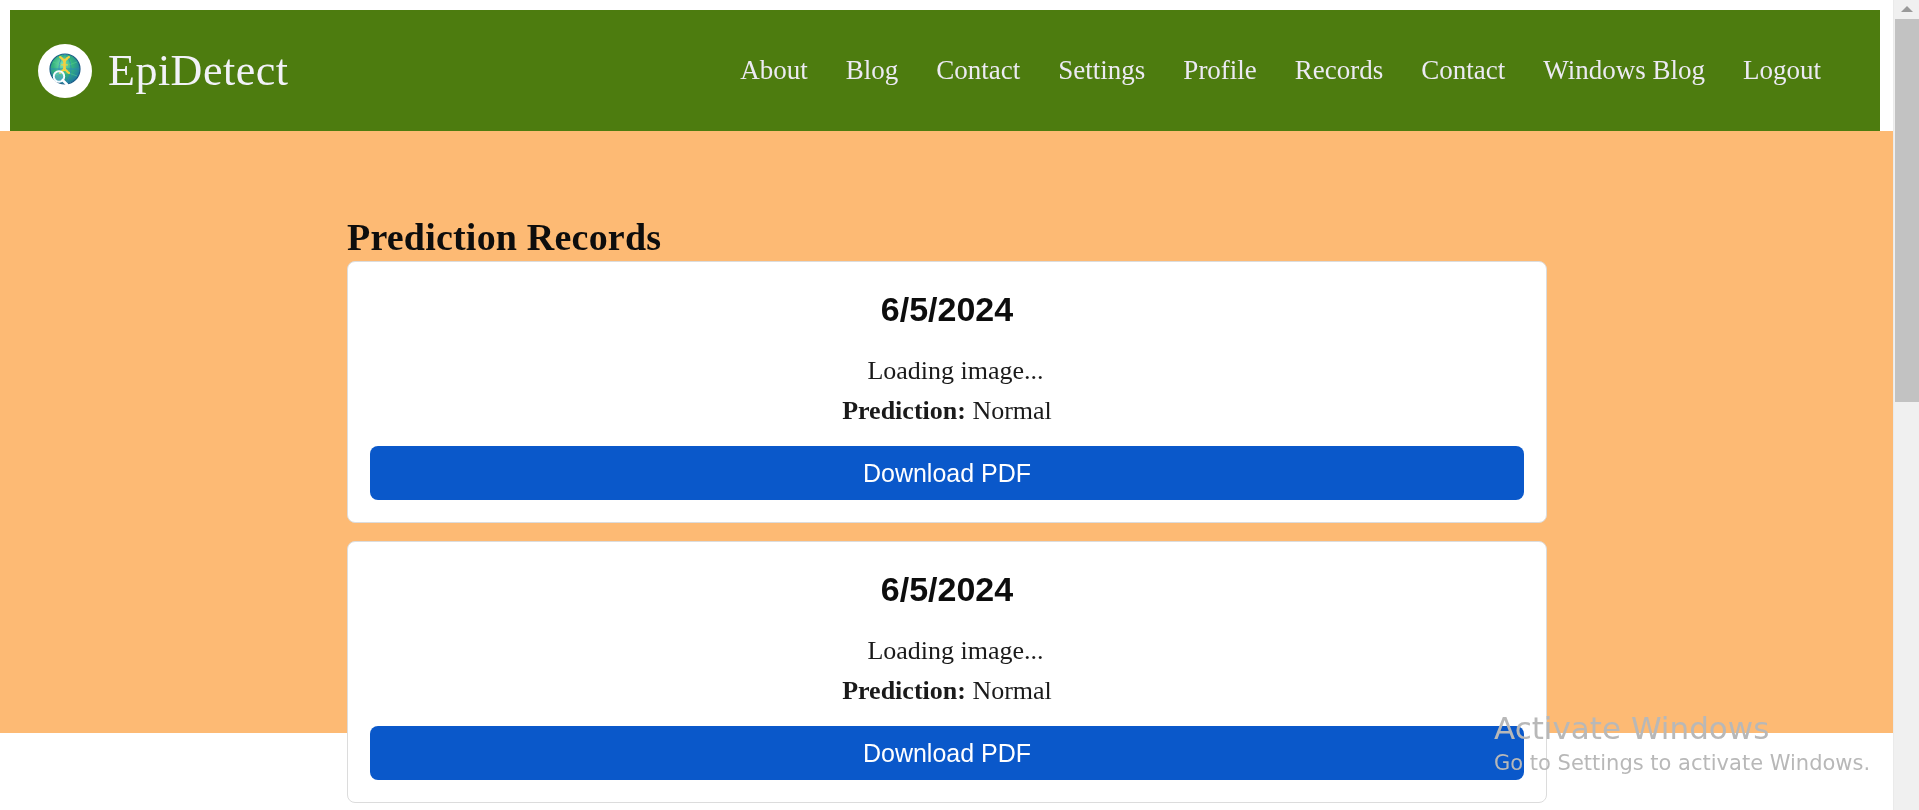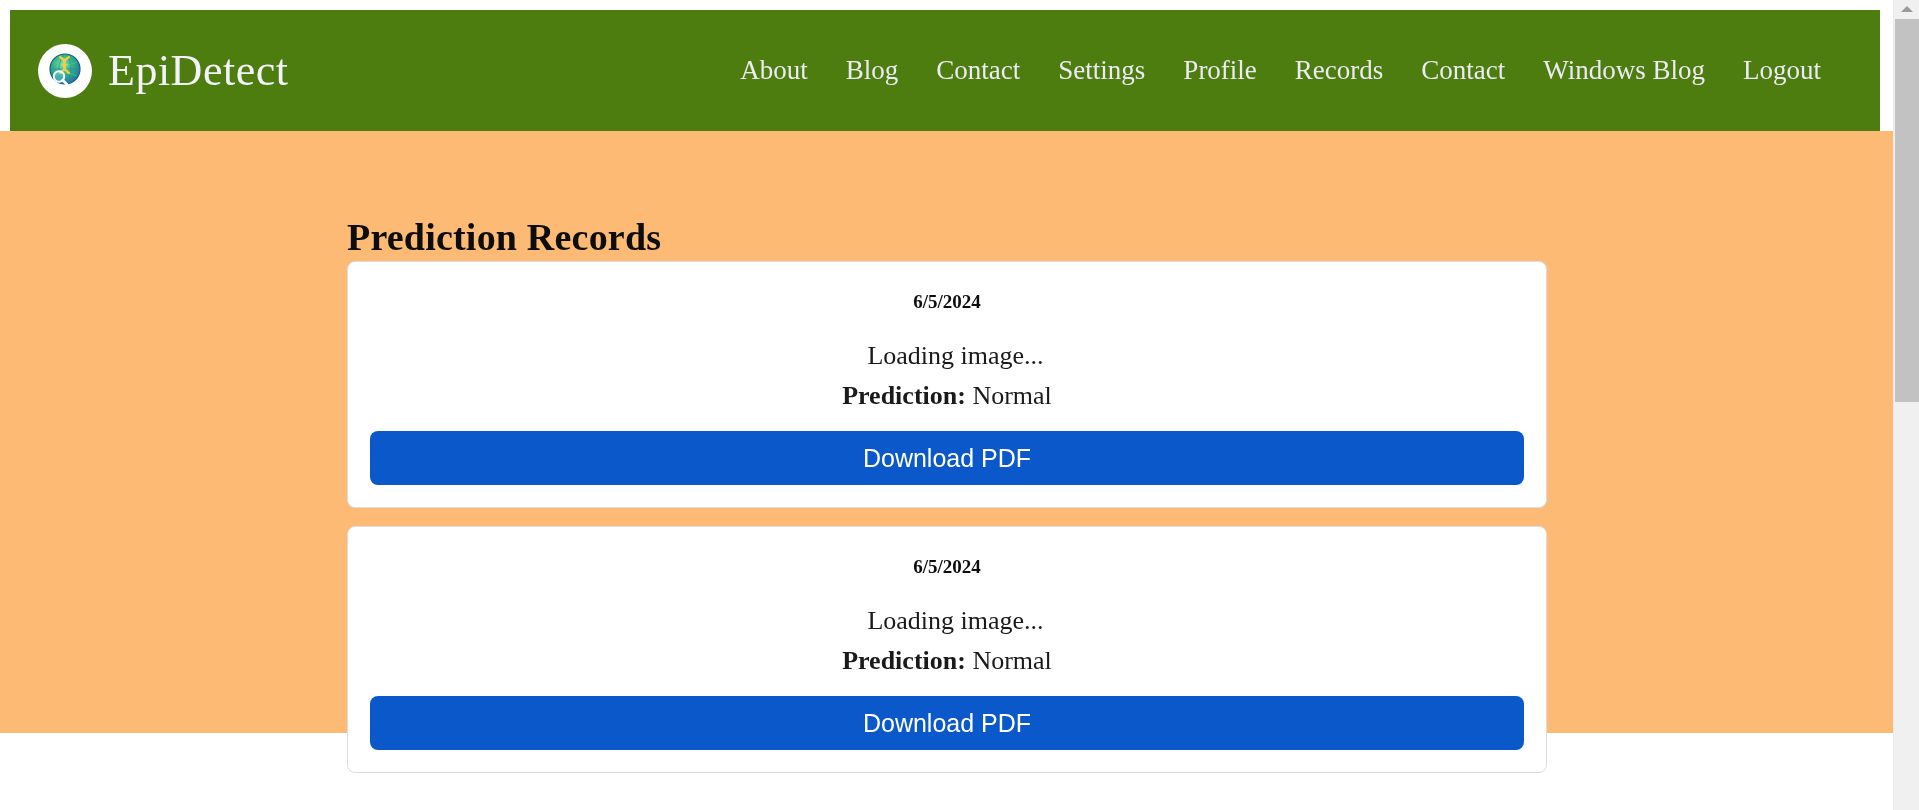--- a/index.html
+++ b/index.html
@@ -121,24 +121,24 @@
     border-radius: 8px;
     background: #ffffff;
     margin-bottom: 18px;
     padding: 30px 22px 22px 22px;
     display: flex;
     flex-direction: column;
     align-items: center;
   }
 
   .card-date {
-    font-size: 19px;
+    font-size: 34px;
     font-weight: bold;
     color: #0d0d0d;
-    font-family: Liberation Serif, serif;
+    font-family: Liberation Sans, sans-serif;
     line-height: 1;
     margin-bottom: 32px;
   }
 
   .card-image-status {
     font-size: 26px;
     color: #1a1a1a;
     font-family: "Liberation Serif", "DejaVu Serif", serif;
     line-height: 1;
     margin-bottom: 14px;
@@ -306,20 +306,24 @@
           <div class="card-prediction">
             <span class="pred-label">Prediction:</span>
             <span class="pred-value">Normal</span>
           </div>
           <button class="download-btn">Download PDF</button>
         </div>
 
       </div>
     </div>
 
+    <div id="watermark">
+      <div id="wm-title">Activate Windows</div>
+      <div id="wm-sub">Go to Settings to activate Windows.</div>
+    </div>
 
   </div>
 
   <div id="scrollbar">
     <div class="sb-arrow" id="sb-arrow-up">
       <span class="sb-tri-up"></span>
     </div>
     <div id="sb-thumb"></div>
   </div>
 

